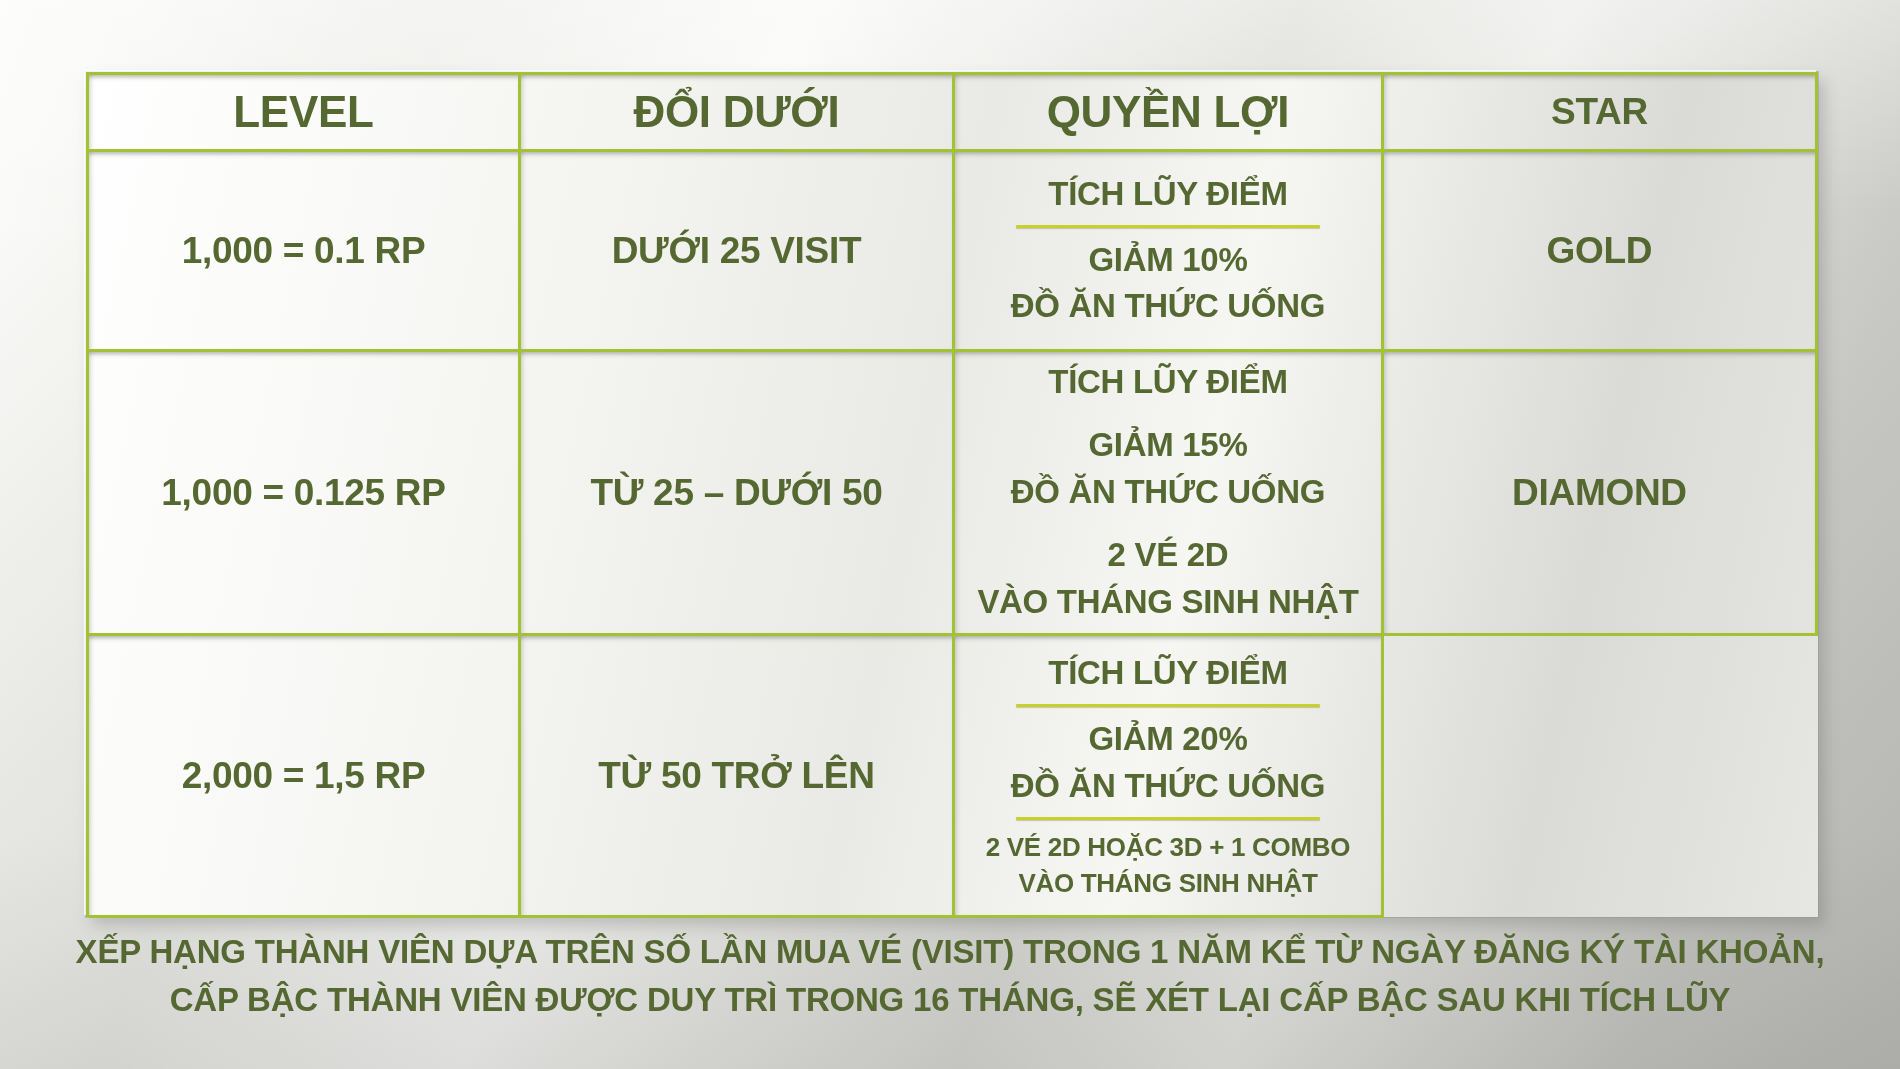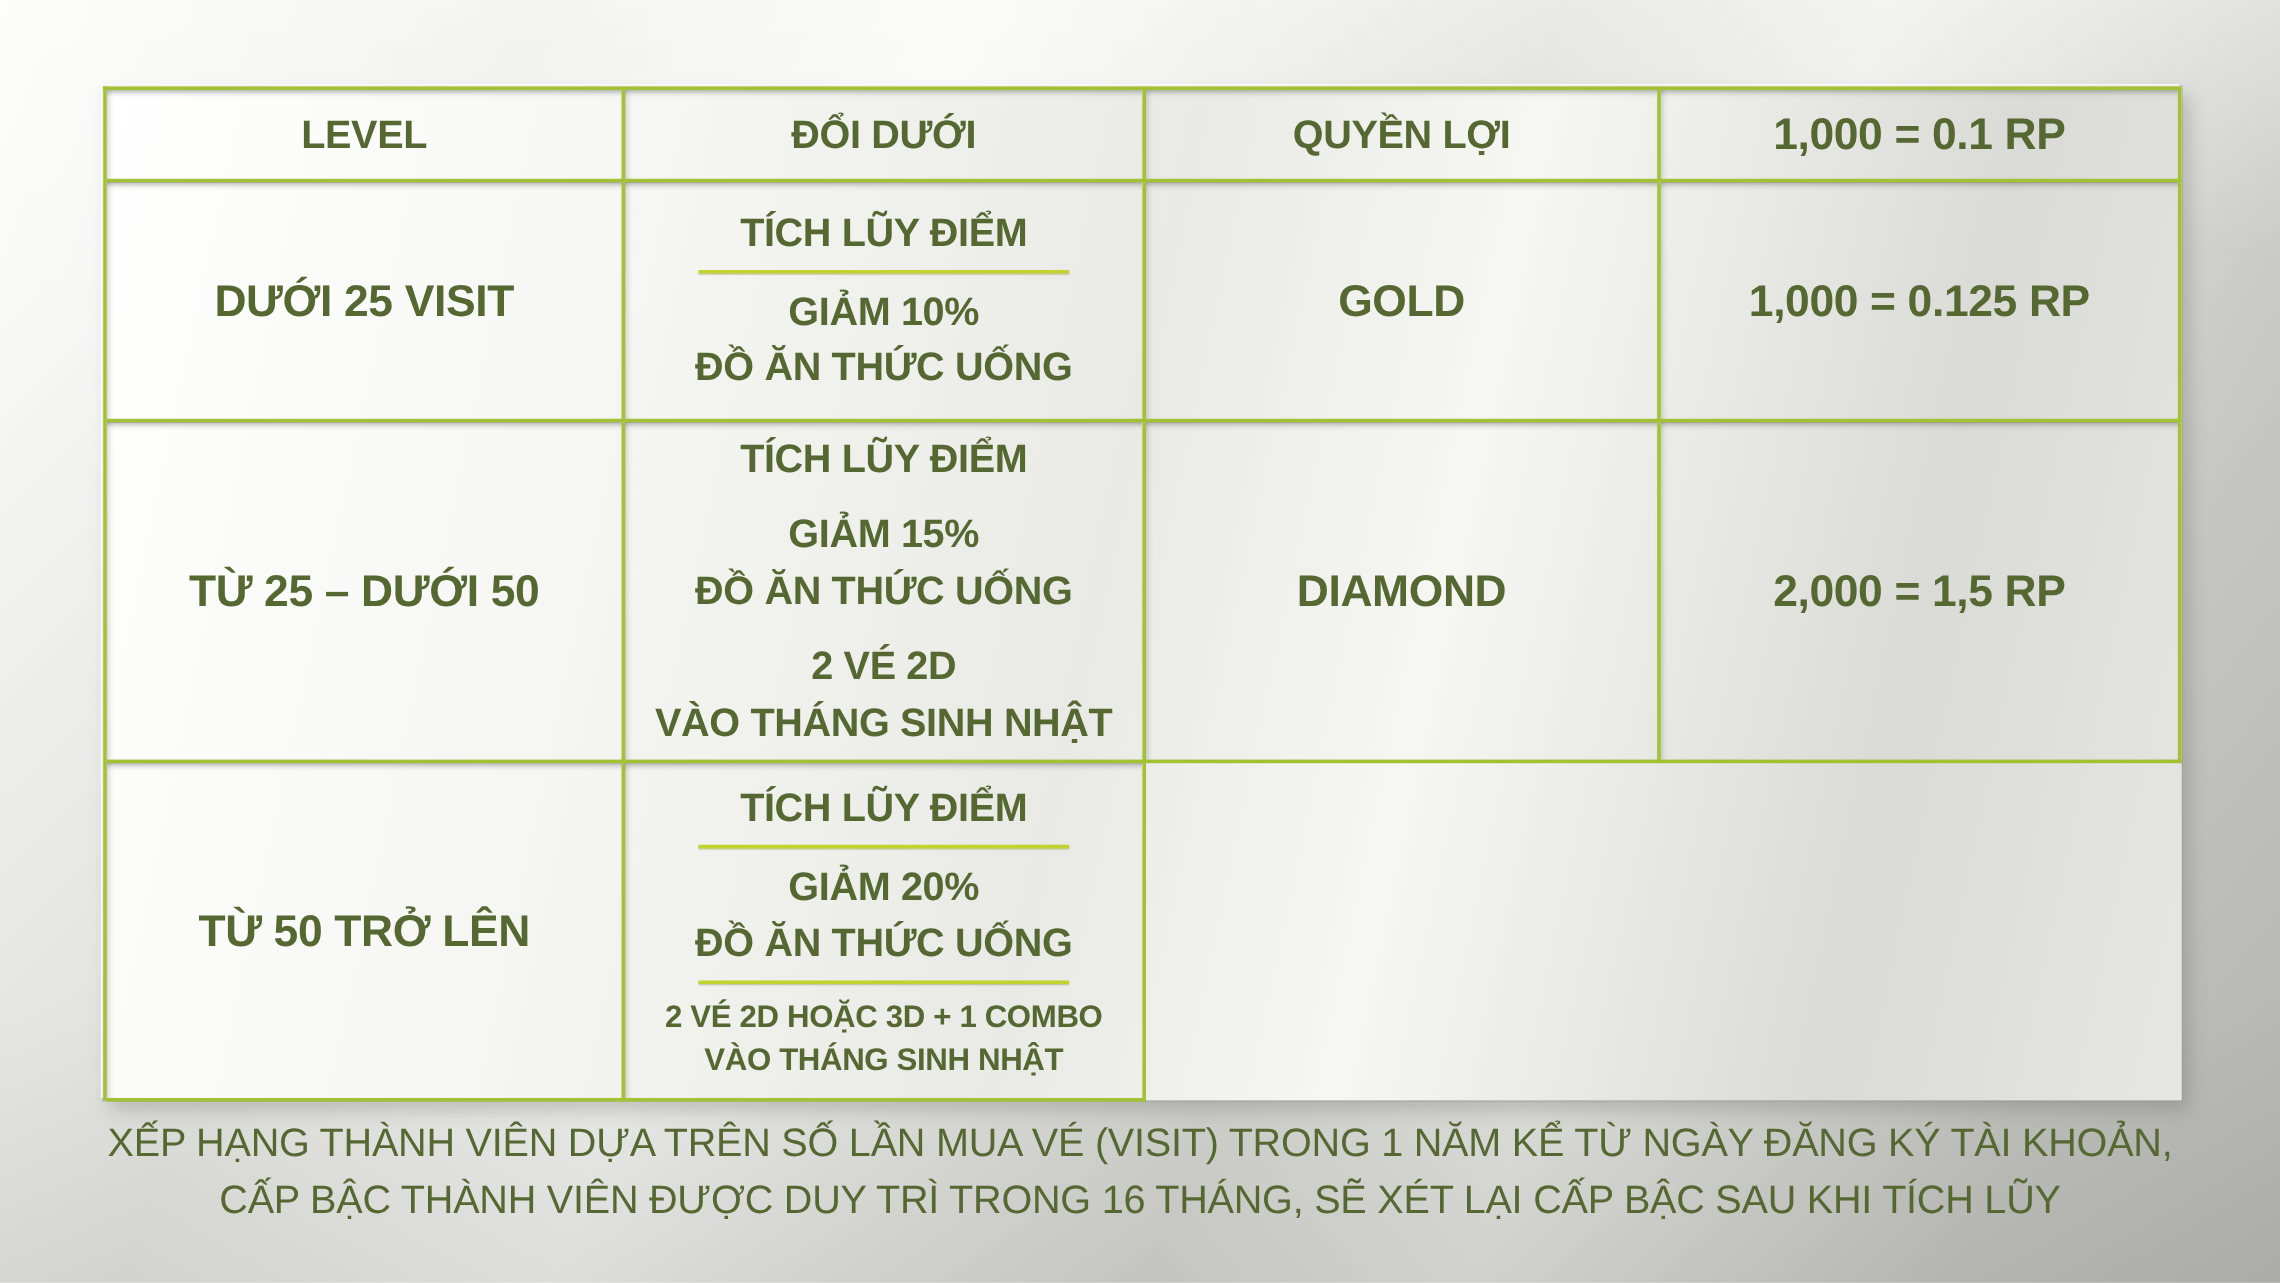--- a/index.html
+++ b/index.html
@@ -30,48 +30,49 @@
     grid-template-rows:77px 200px 284px auto;
   }
   .cell{
     display:flex;flex-direction:column;align-items:center;justify-content:center;
     border-right:3px solid var(--grid);border-bottom:3px solid var(--grid);
     box-shadow:inset 0 5px 4px -3px rgba(110,110,106,.5), inset 5px 0 4px -3px rgba(110,110,106,.26);
     box-sizing:border-box;
     color:var(--ink);font-weight:bold;letter-spacing:-.3px;text-align:center;
     padding:6px 10px;
   }
-  .cell.head{font-size:33px}
+  .cell.head{font-size:44px}
   .cell.body{font-size:37px}
   .cell.benefits{font-size:33px;line-height:1.42;padding:14px 10px}
   .bline{white-space:nowrap}
   .group{display:block}
   .group.small{font-size:26px;line-height:1.4}
   .rule{
     width:75%;height:3px;background:var(--rule);
     margin:7px 0 9px;border-radius:1px;
     box-shadow:0 1px 1px rgba(110,120,30,.35);
   }
 
   .footer{
     position:absolute;left:0;top:928px;width:100%;
-    text-align:center;color:var(--ink);font-weight:normal;
+    text-align:center;color:var(--ink);font-weight:bold;
     font-size:33px;line-height:48px;letter-spacing:-.2px;
   }
 </style>
 </head>
 <body>
 
 <div class="stage">
 
   <div class="tbl-outer">
     <div class="tbl" id="tbl">
         <div class="cell head">LEVEL</div>
         <div class="cell head">ĐỔI DƯỚI</div>
         <div class="cell head">QUYỀN LỢI</div>
+        <div class="cell body">STAR</div>
         <div class="cell body">1,000 = 0.1 RP</div>
         <div class="cell body">DƯỚI 25 VISIT</div>
         <div class="cell benefits">
           <div class="group">
             <div class="bline">TÍCH LŨY ĐIỂM</div>
           </div>
           <div class="rule"></div>
           <div class="group">
             <div class="bline">GIẢM 10%</div>
             <div class="bline">ĐỒ ĂN THỨC UỐNG</div>

